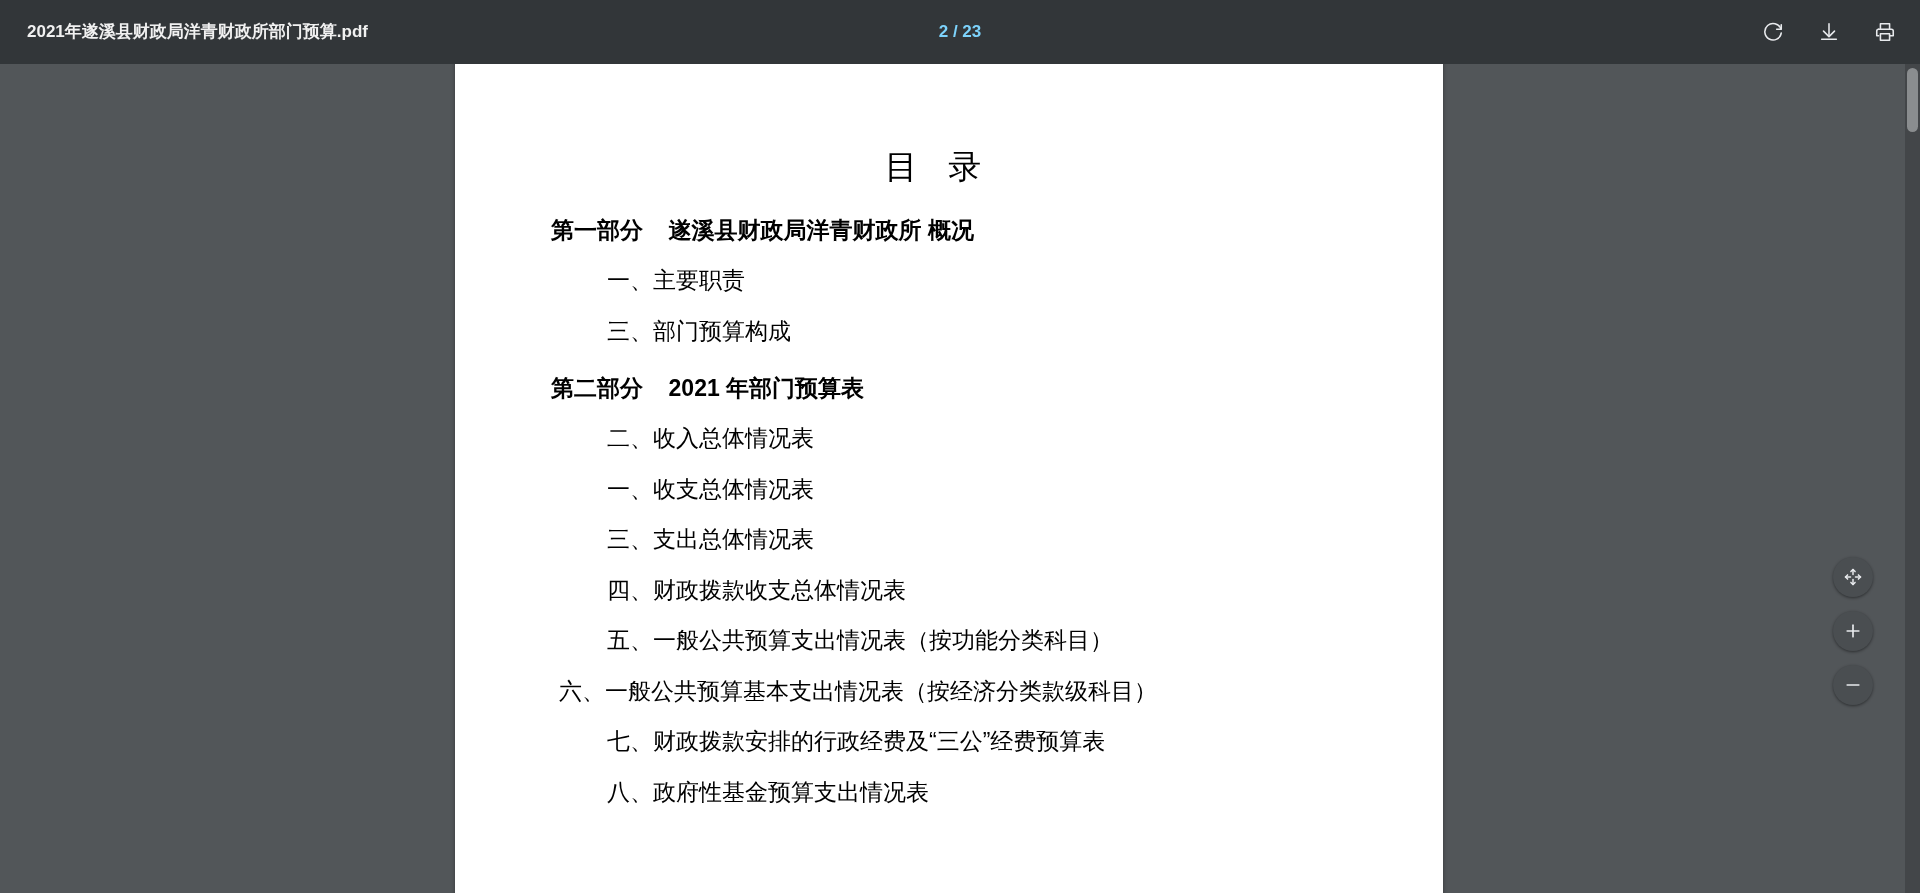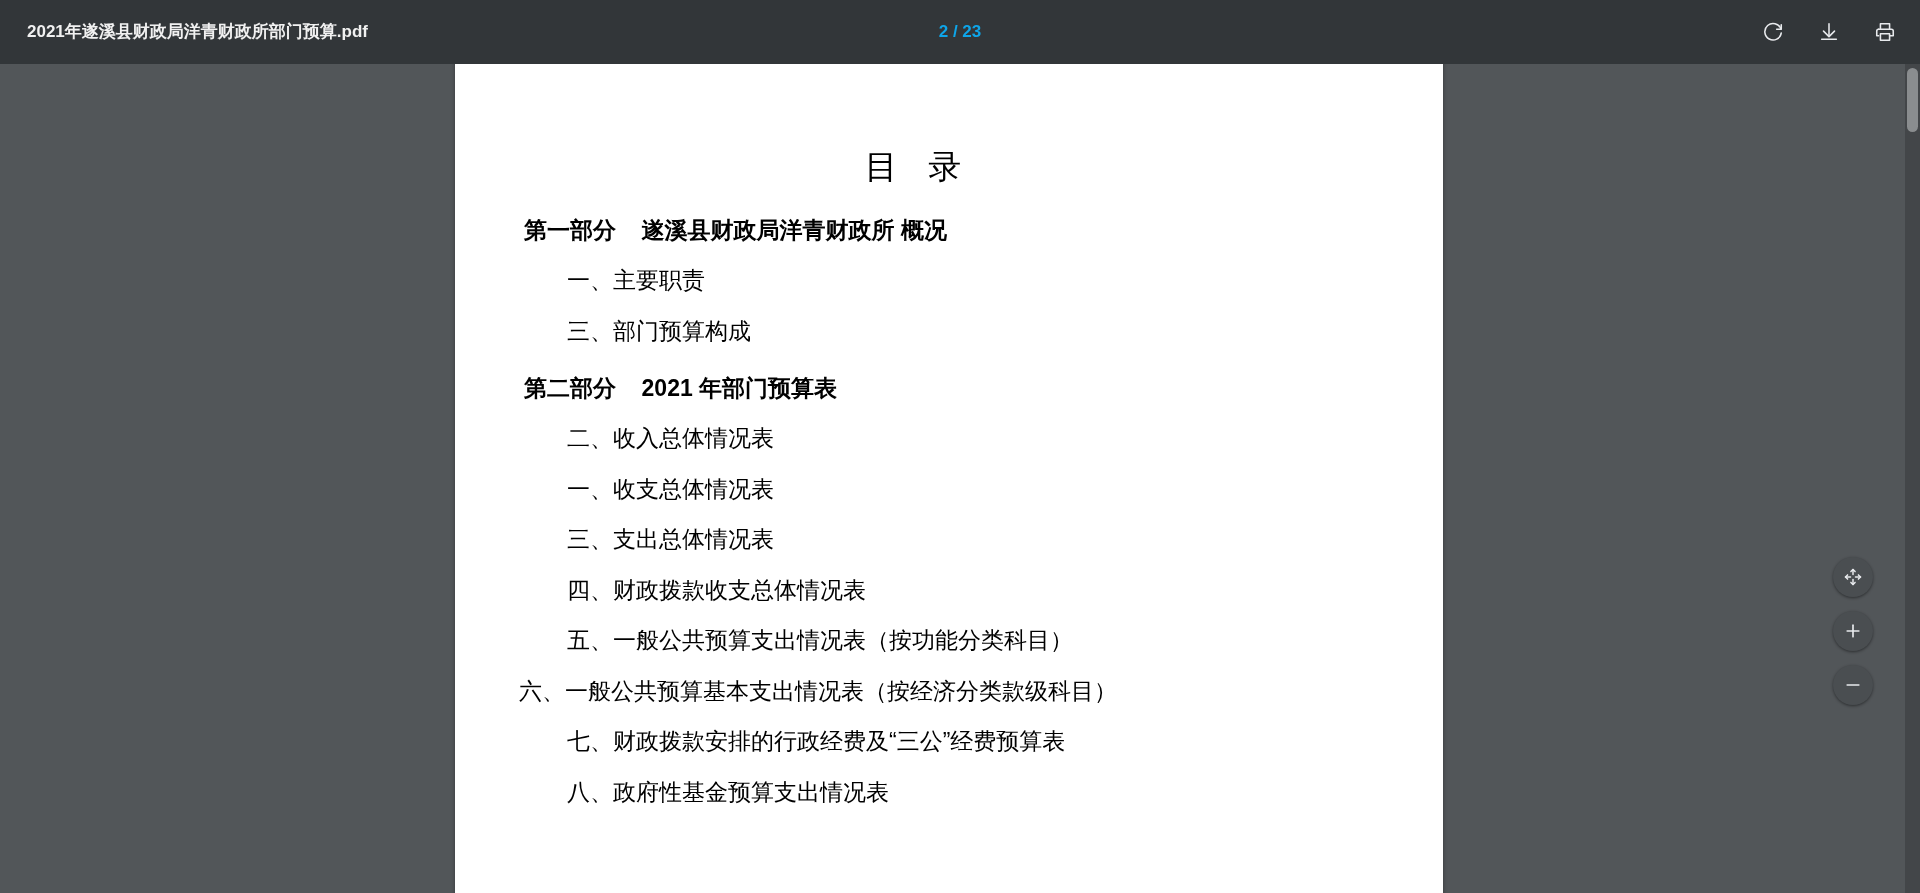--- a/index.html
+++ b/index.html
@@ -47,21 +47,21 @@
   }
   #page-indicator {
     position: absolute;
     left: 0; right: 0;
     top: 0;
     height: 47px;
     line-height: 64px;
     text-align: center;
     font-size: 17px;
     font-weight: 600;
-    color: #0ea5e9;
+    color: #7dd3fc;
     pointer-events: none;
   }
   #page-indicator span { pointer-events: auto; }
 
   .tb-actions {
     position: absolute;
     right: 18px;
     top: 0;
     height: 64px;
     display: flex;
@@ -95,39 +95,39 @@
     width: 988px;
     height: 1340px;
     background: #ffffff;
     box-shadow: 0 1px 4px rgba(0,0,0,0.35);
   }
 
   .page-inner {
     position: absolute;
     top: 0; left: 0;
     width: 988px;
-    padding: 92px 118px 0 56px;
+    padding: 92px 118px 0 96px;
   }
 
   .doc-h1 {
     text-align: center;
     font-family: "DejaVu Serif", serif;
     font-size: 33px;
     font-weight: 400;
     color: #000;
     letter-spacing: 10px;
     margin: 0 0 20px 0;
     line-height: 1.3;
   }
 
   .doc-part {
     font-size: 23px;
     font-weight: 700;
     color: #000;
-    margin: 14px 0 6px 13px;
+    margin: 14px 0 6px 0;
     line-height: 1.85;
     white-space: pre;
   }
 
   .doc-entry {
     font-size: 23px;
     font-weight: 400;
     color: #000;
     line-height: 1.85;
     margin: 8px;

